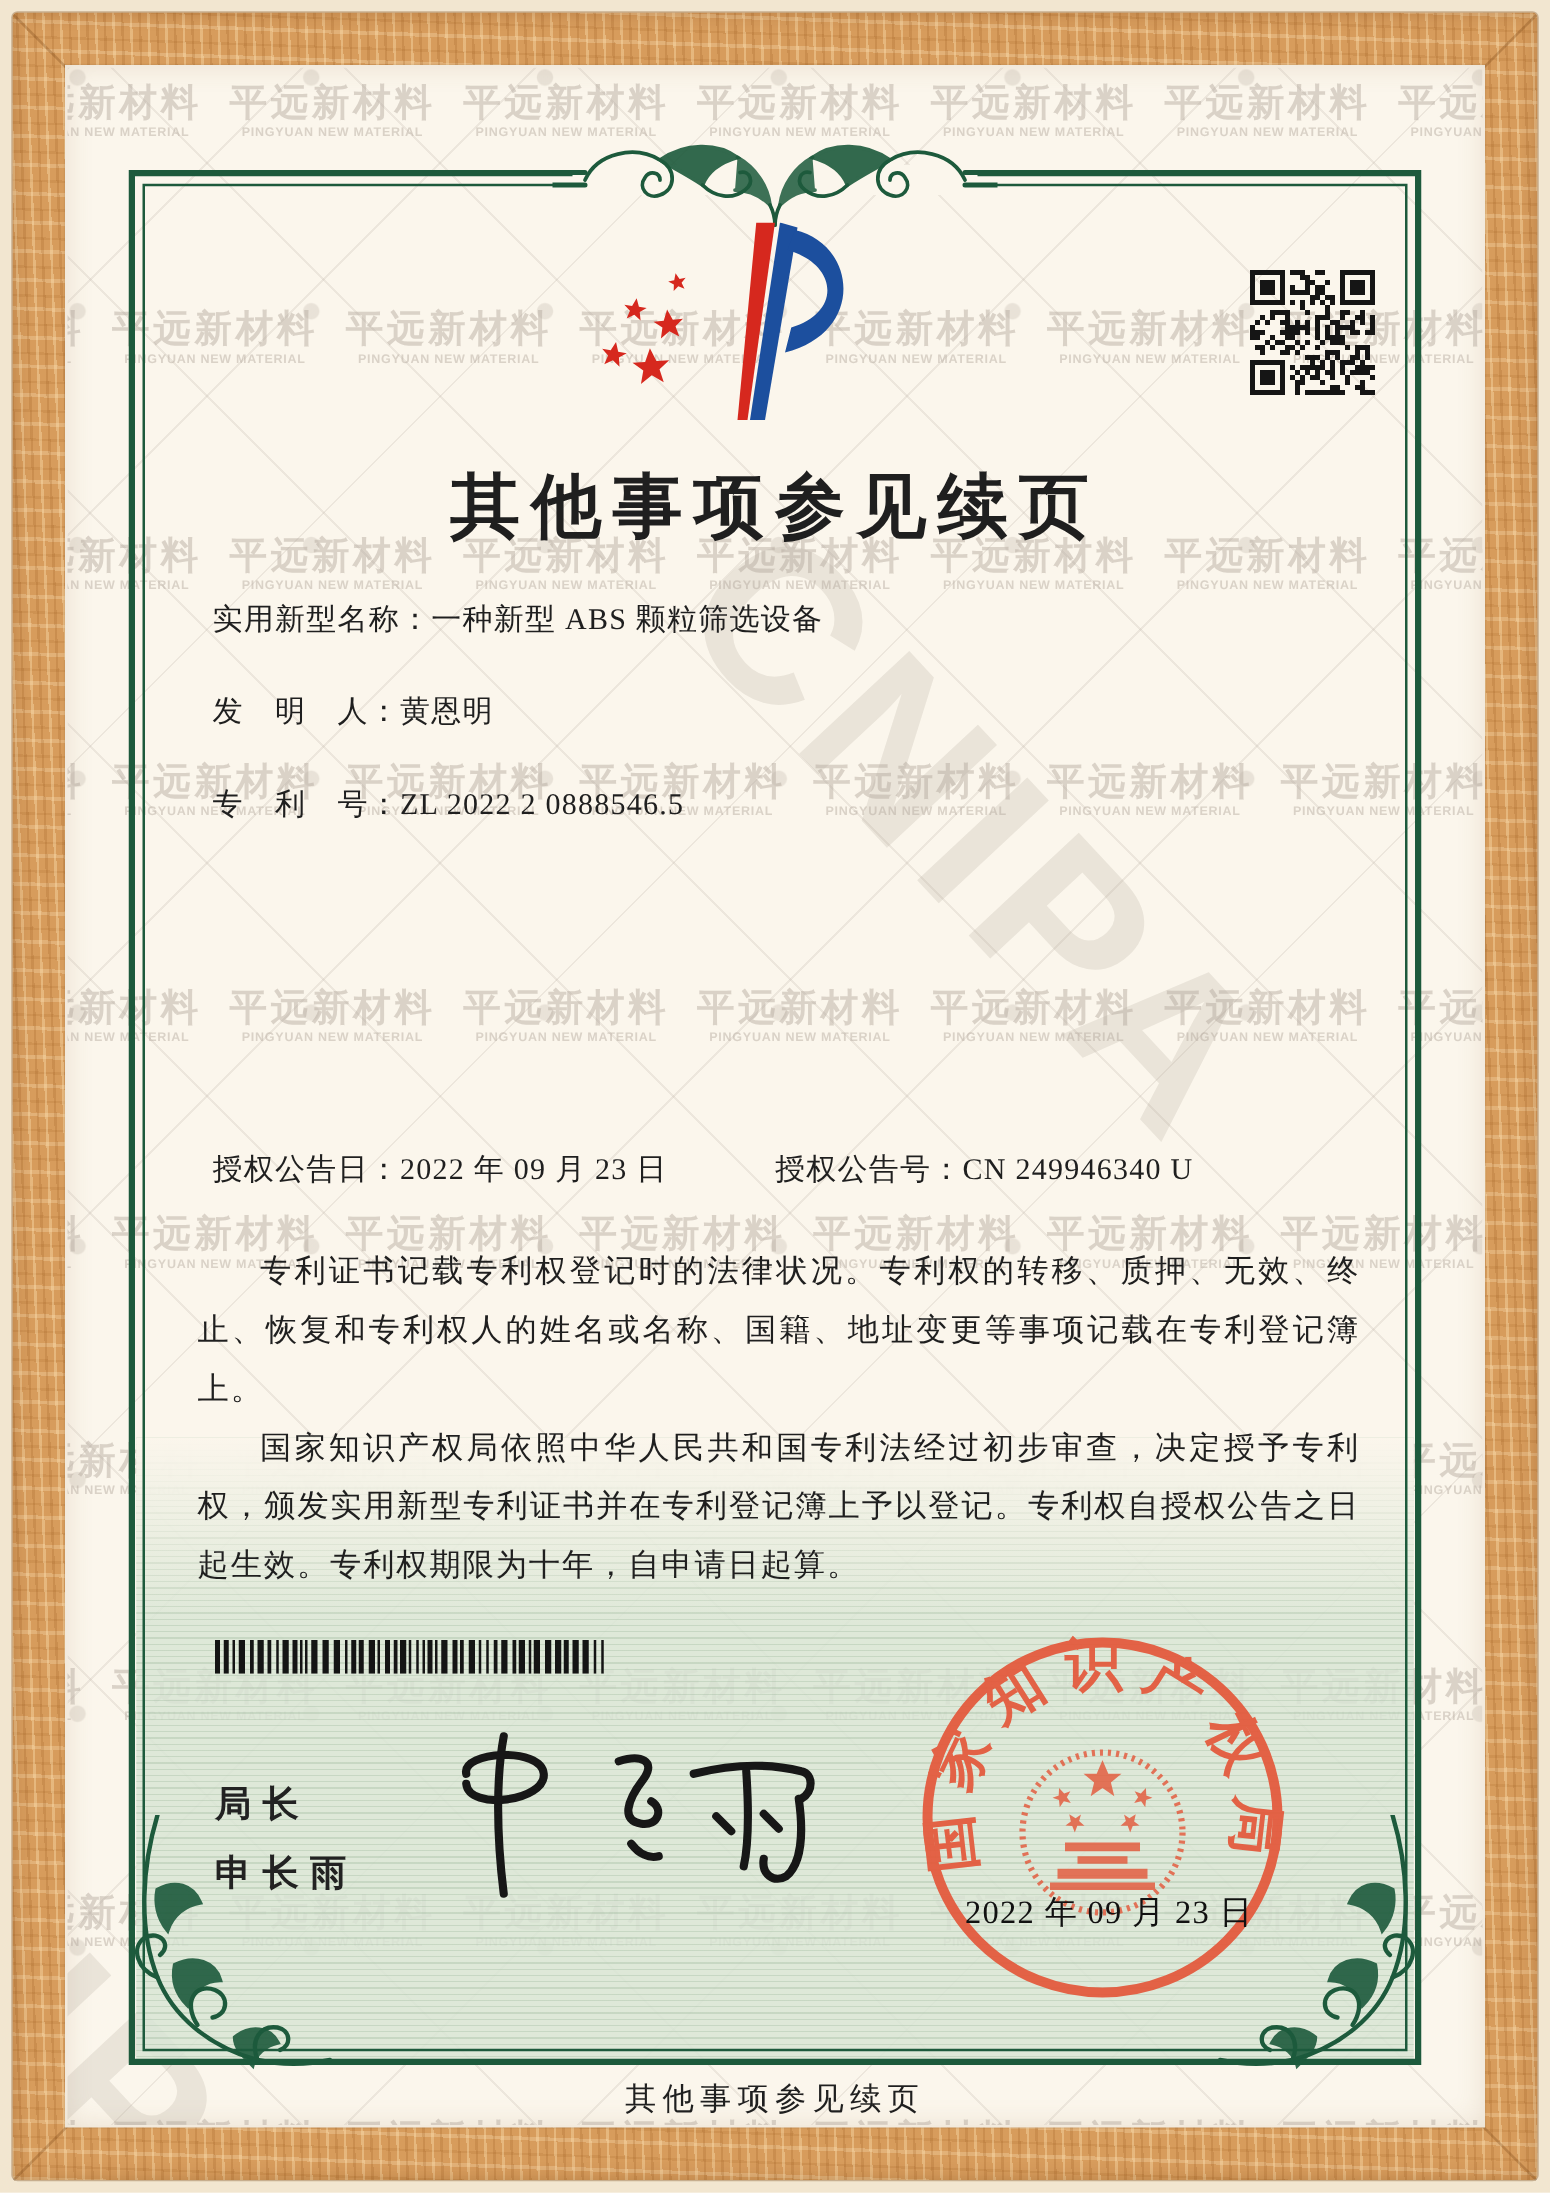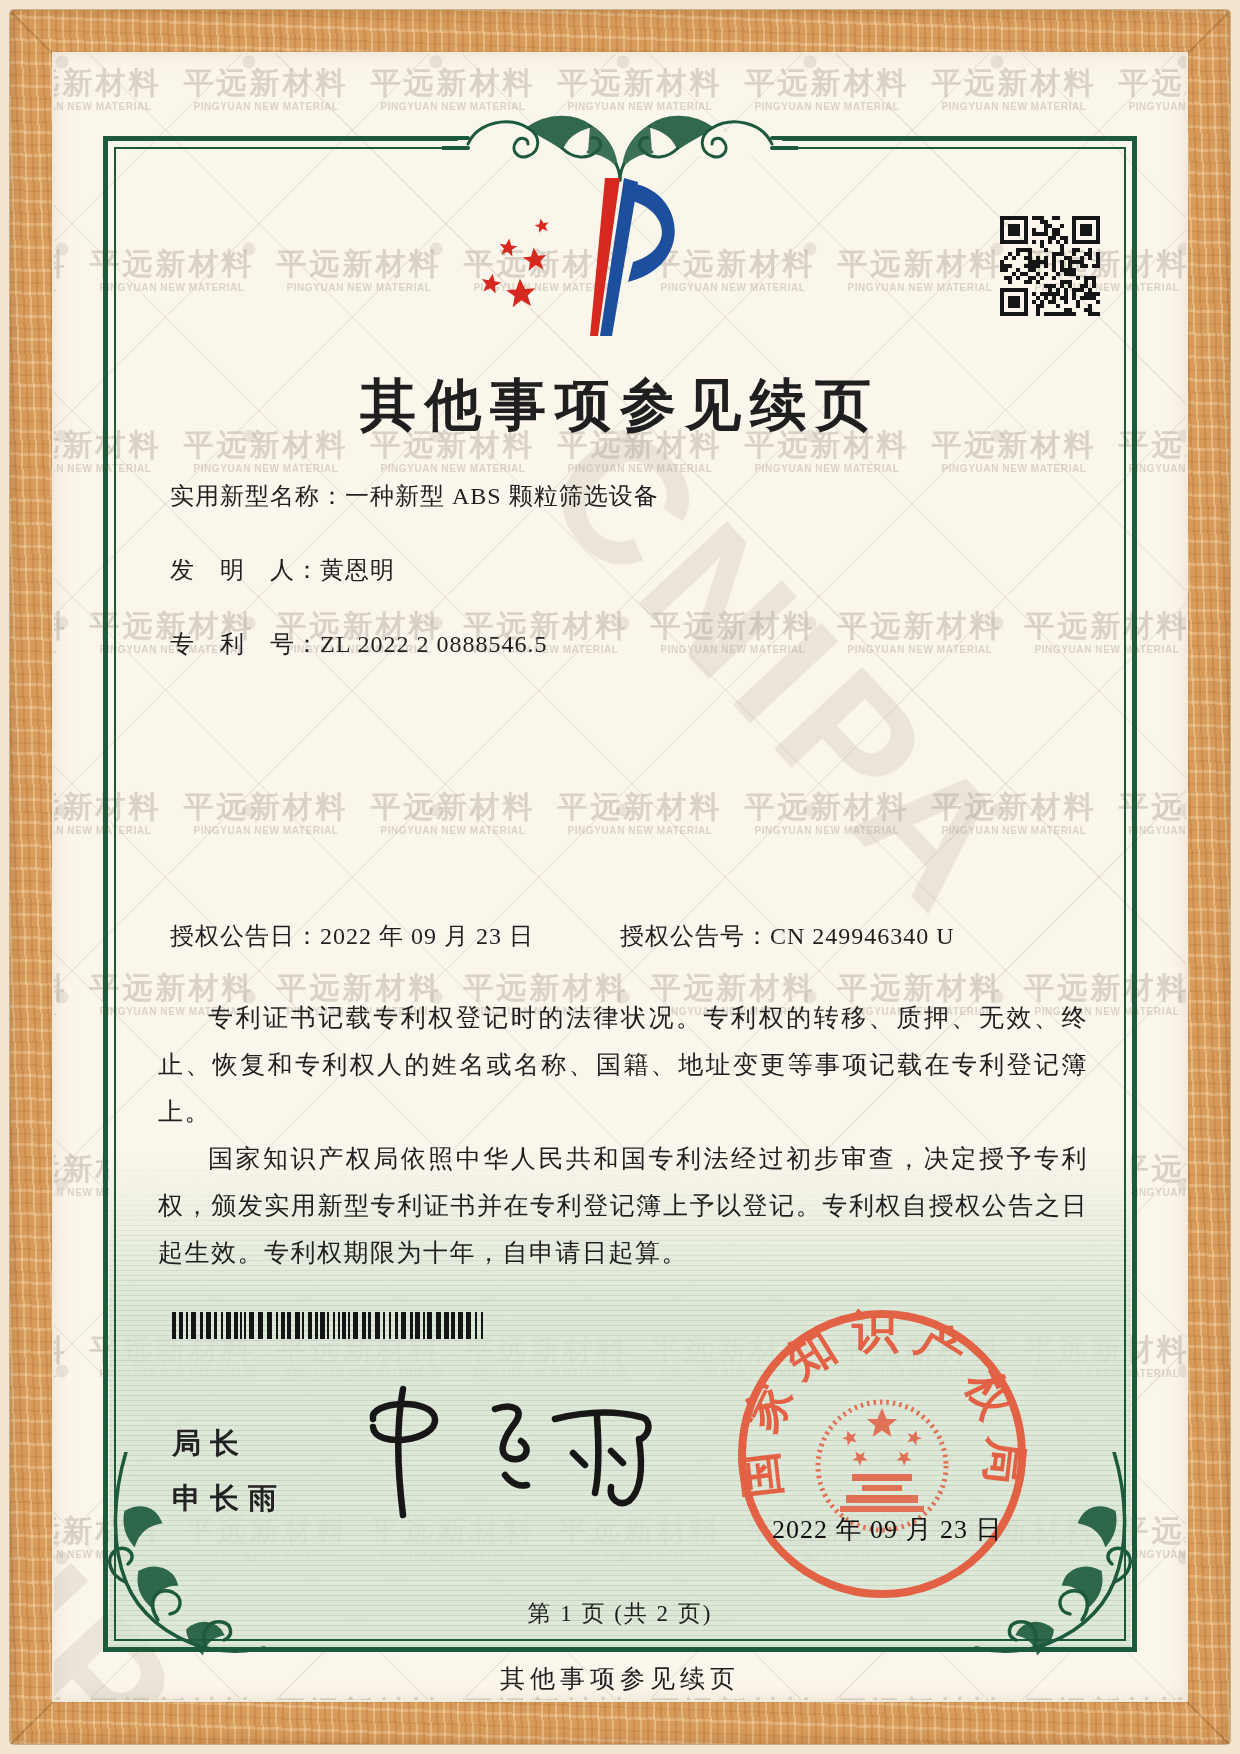--- a/index.html
+++ b/index.html
@@ -664,16 +664,15 @@
       <g fill="#e4573a">
         <rect x="126" y="176" width="60" height="7"></rect>
         <rect x="136" y="187" width="40" height="6"></rect>
         <rect x="120" y="197" width="72" height="8"></rect>
         <rect x="114" y="208" width="84" height="6"></rect>
       </g>
     </g>
   </svg>
   <div class="abs seal-date">2022 年 09 月 23 日</div>
 
-  <div class="abs page-footer">第 1 页 (共 2 页)</div>
   <div class="abs cont-note">其他事项参见续页</div>
 
 </div>
 
 </body></html>

